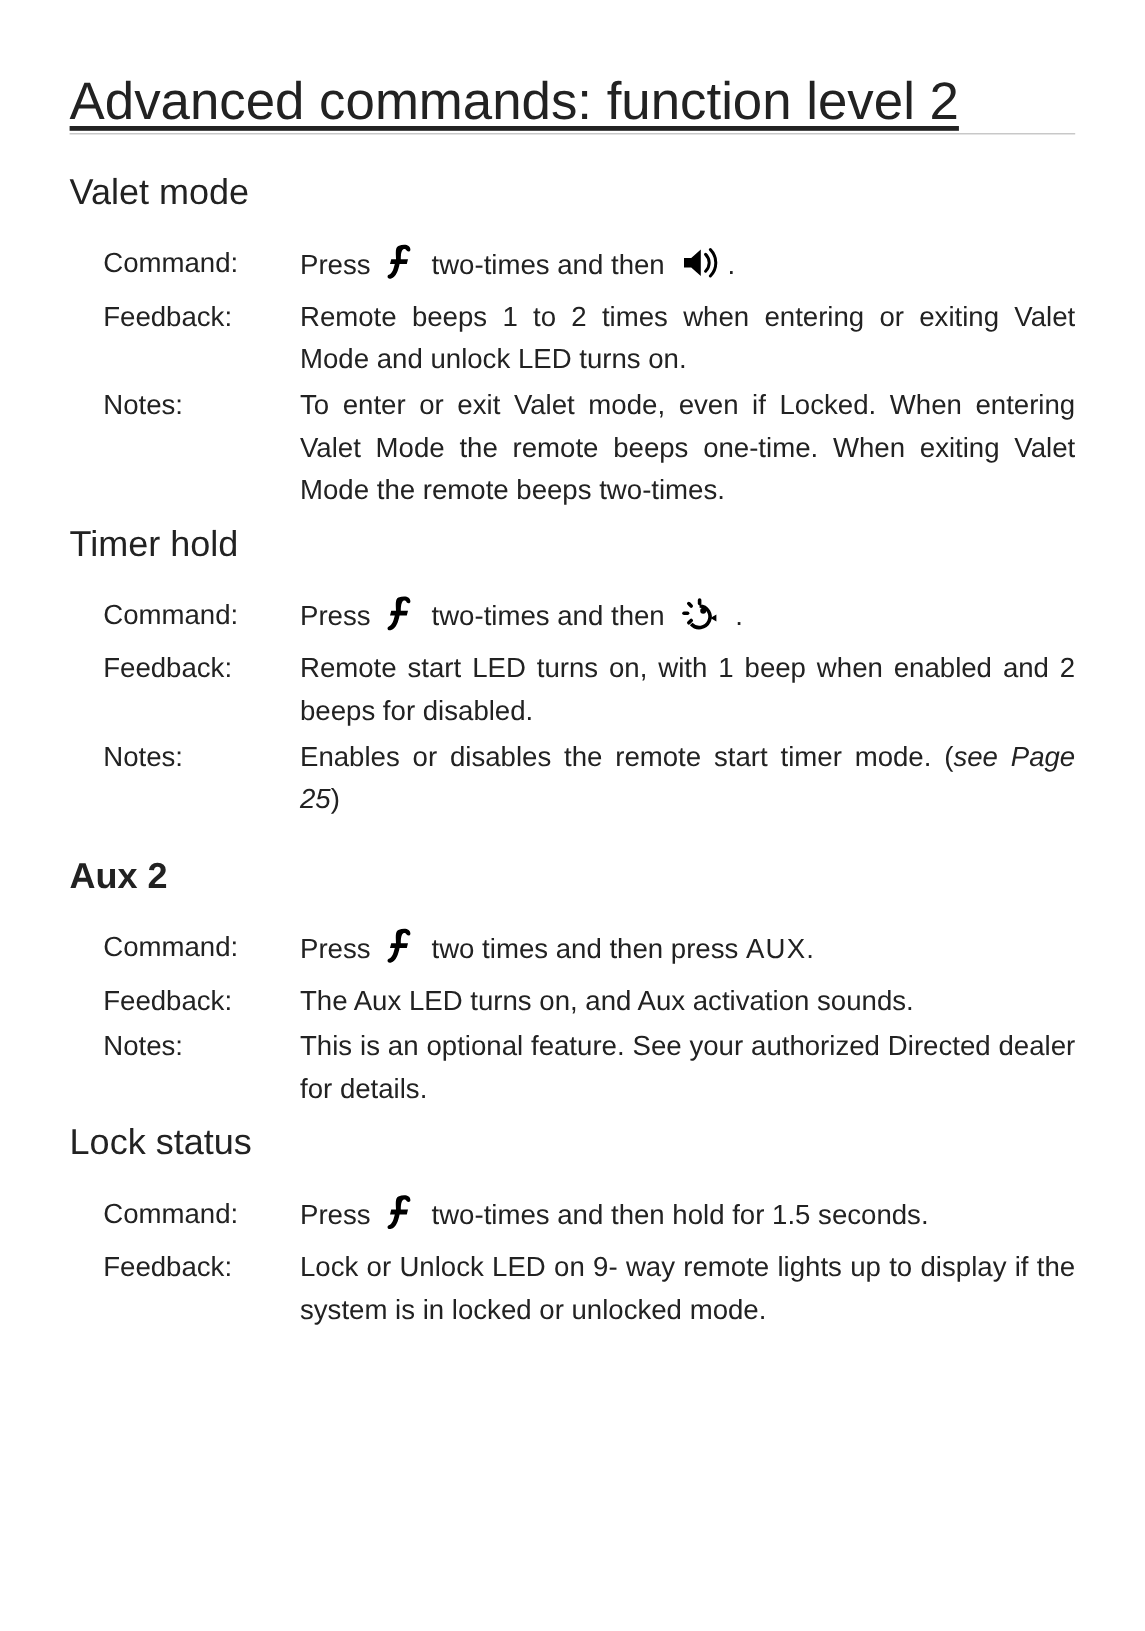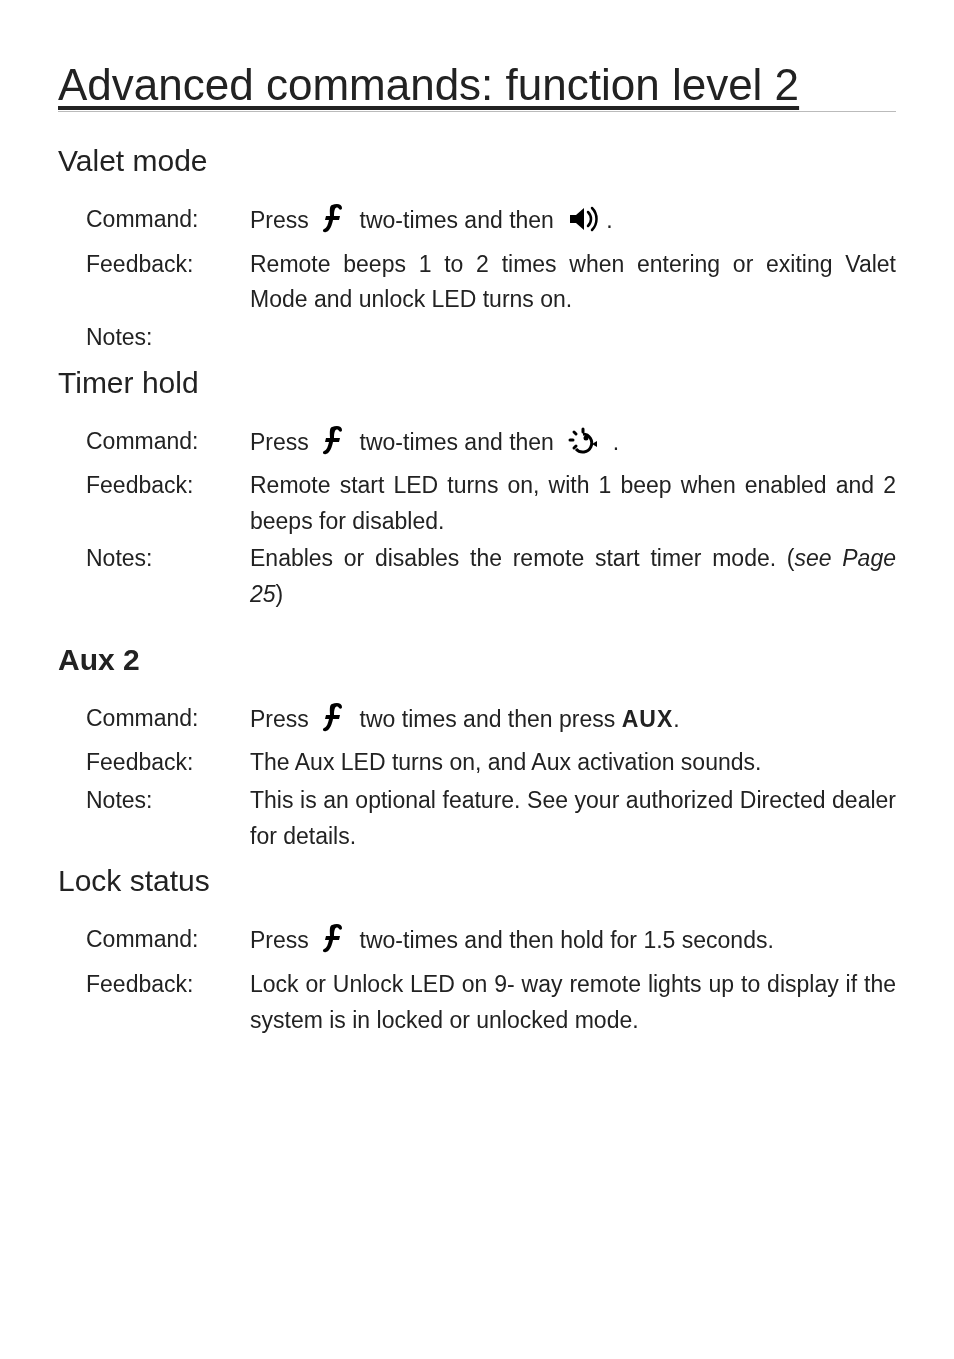--- a/index.html
+++ b/index.html
@@ -53,21 +53,21 @@
     margin-bottom: 2px;
   }
   .label {
     font-weight: 500;
   }
   .body {
     text-align: justify;
     font-weight: 300;
   }
   .body .italic { font-style: italic; }
-  .body .bold { font-weight: 700; letter-spacing: 1px; }
+  .body .bold { font-weight: 400; letter-spacing: 1px; }
   .icon {
     display: inline-block;
     vertical-align: -6px;
     margin: 0 6px;
   }
   .section-block { margin-left: 28px; margin-bottom: 6px;}
   .footer {
     position: absolute;
     bottom: 48px;
     left: 58px;
@@ -98,20 +98,21 @@
                 <path d="M22 8 C26 12 26 18 22 22" stroke="#000" stroke-width="2.5" fill="none" stroke-linecap="round"></path>
                 <path d="M26 4 C32 10 32 20 26 26" stroke="#000" stroke-width="2.5" fill="none" stroke-linecap="round"></path>
               </svg></span>.</div>
       </div>
       <div class="entry">
         <div class="label">Feedback:</div>
         <div class="body">Remote beeps 1 to 2 times when entering or exiting Valet Mode and unlock LED turns on.</div>
       </div>
       <div class="entry">
         <div class="label">Notes:</div>
+        <div class="body">To enter or exit Valet mode, even if Locked. When entering Valet Mode the remote beeps one-time. When exiting Valet Mode the remote beeps two-times.</div>
       </div>
     </div>
   </div>
 
   <div>
     <div class="h2">Timer hold</div>
     <div class="section-block">
       <div class="entry">
         <div class="label">Command:</div>
         <div class="body">Press <span class="icon"><svg width="26" height="32" viewBox="0 0 26 32">

